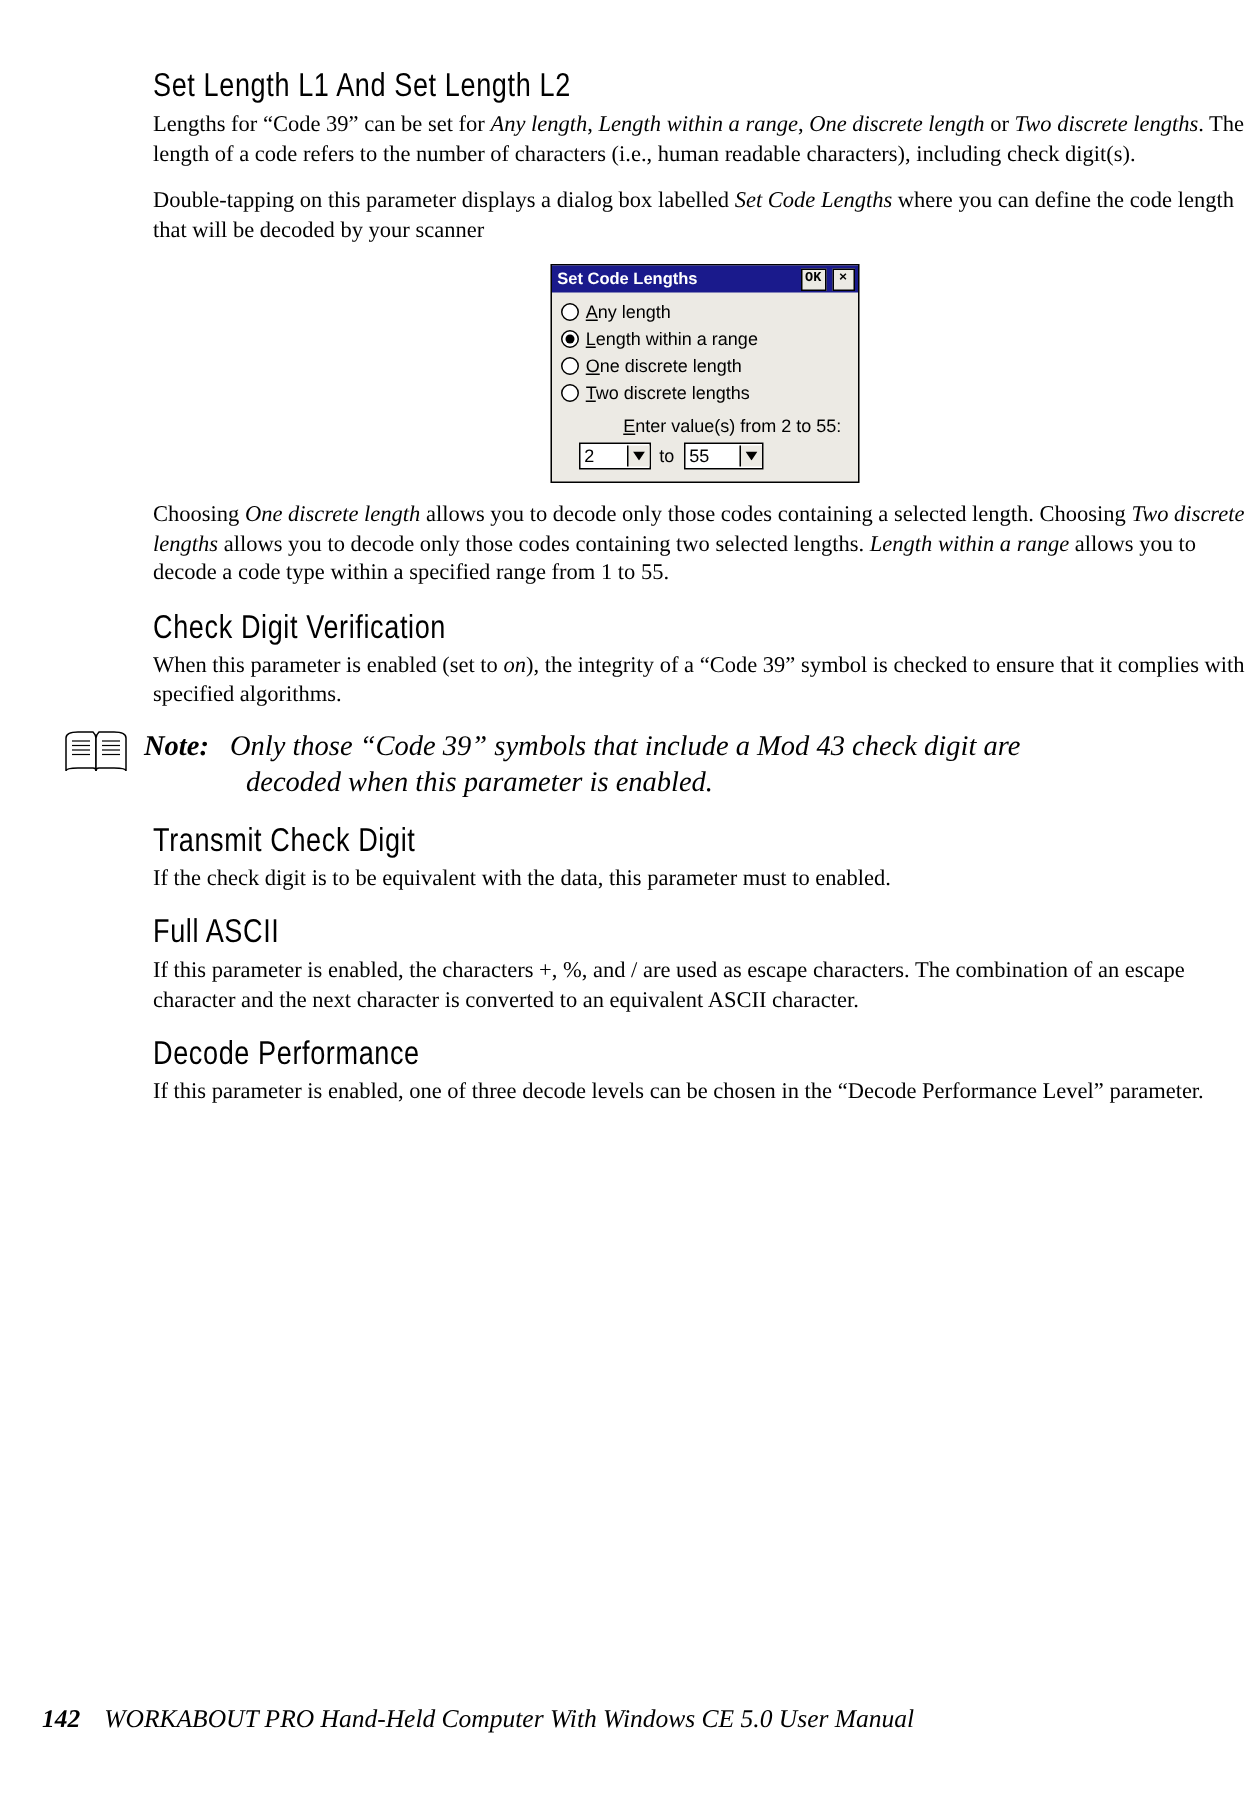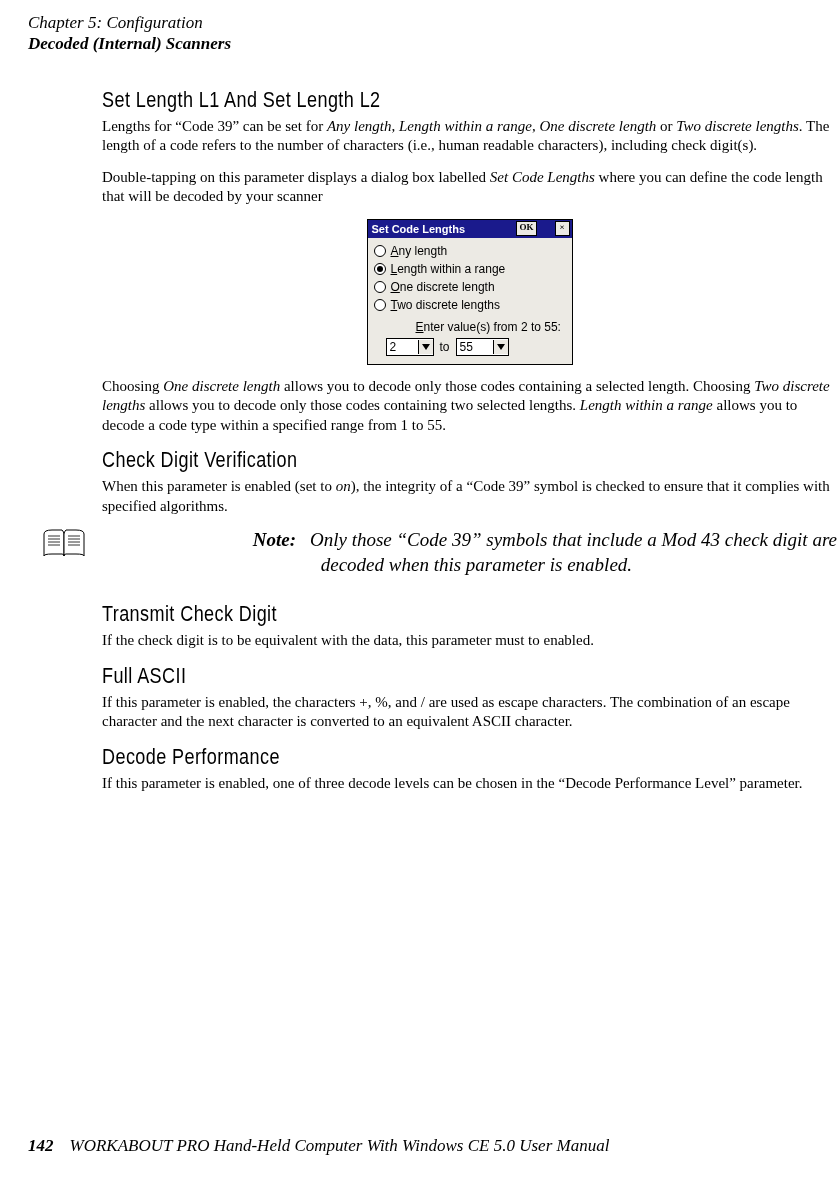--- a/index.html
+++ b/index.html
@@ -75,22 +75,22 @@
   .titlebar .okbtn,
   .titlebar .xbtn {
     background: #eceae4;
     color: #000;
     border: 1px solid #000;
     height: 13px;
     line-height: 11px;
     font-size: 9px;
     font-weight: bold;
     padding: 0 2px;
-    margin-left: 18px;
-    font-family: Liberation Serif, serif;
+    margin-left: 4px;
+    font-family: Liberation Mono, monospace;
     text-align: center;
   }
   .titlebar .xbtn { width: 13px; padding: 0; }
   .dlg-body {
     padding: 6px 6px 8px 6px;
   }
   .radio-row {
     display: flex;
     align-items: center;
     gap: 5px;
@@ -145,22 +145,22 @@
     background: #eceae4;
     display: inline-flex;
     align-items: center;
     justify-content: center;
   }
   .sarrow svg { display: block; }
   .to-text { font-size: 12px; }
   .note-row {
     display: flex;
     align-items: flex-start;
-    margin: 6px 0 24px -60px;
-    justify-content: space-between;
+    gap: 10px;
+    margin: 6px 0 12px -60px;
   }
   .note-icon {
     flex: 0 0 44px;
     height: 32px;
   }
   .note-text {
     font-size: 19px;
     line-height: 1.3;
   }
   .note-text .nlabel {
@@ -186,24 +186,20 @@
     font-weight: bold;
     font-style: italic;
     padding-right: 16px;
   }
 </style>
 </head>
 <body>
 
 <div class="page">
 
-  <div class="header">
-    <div class="line1">Chapter 5: Configuration</div>
-    <div class="line2">Decoded (Internal) Scanners</div>
-  </div>
 
   <div class="content">
 
     <h3 class="hsec">Set Length L1 And Set Length L2</h3>
     <p class="body">
       <span>Lengths for “Code 39” can be set for </span><span class="ital">Any length</span><span>, </span><span class="ital">Length within a range</span><span>, </span><span class="ital">One discrete length</span><span> or </span><span class="ital">Two discrete lengths</span><span>. The length of a code refers to the number of characters (i.e., human readable characters), including check digit(s).</span>
     </p>
     <p class="body">
       <span>Double-tapping on this parameter displays a dialog box labelled </span><span class="ital">Set Code Lengths</span><span> where you can define the code length that will be decoded by your scanner</span>
     </p>

